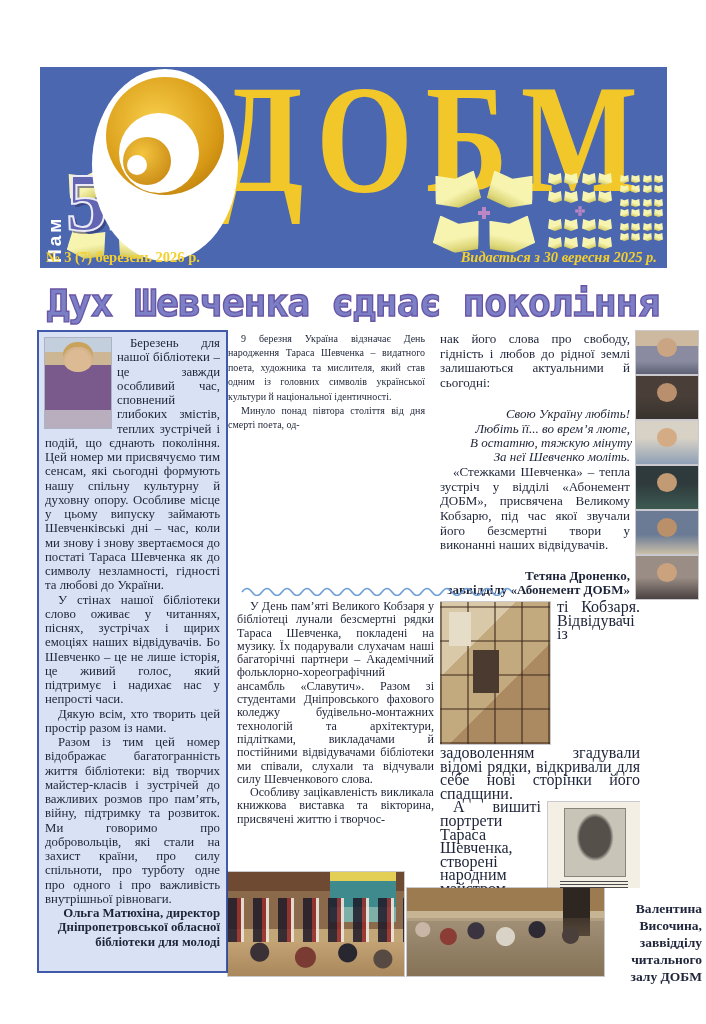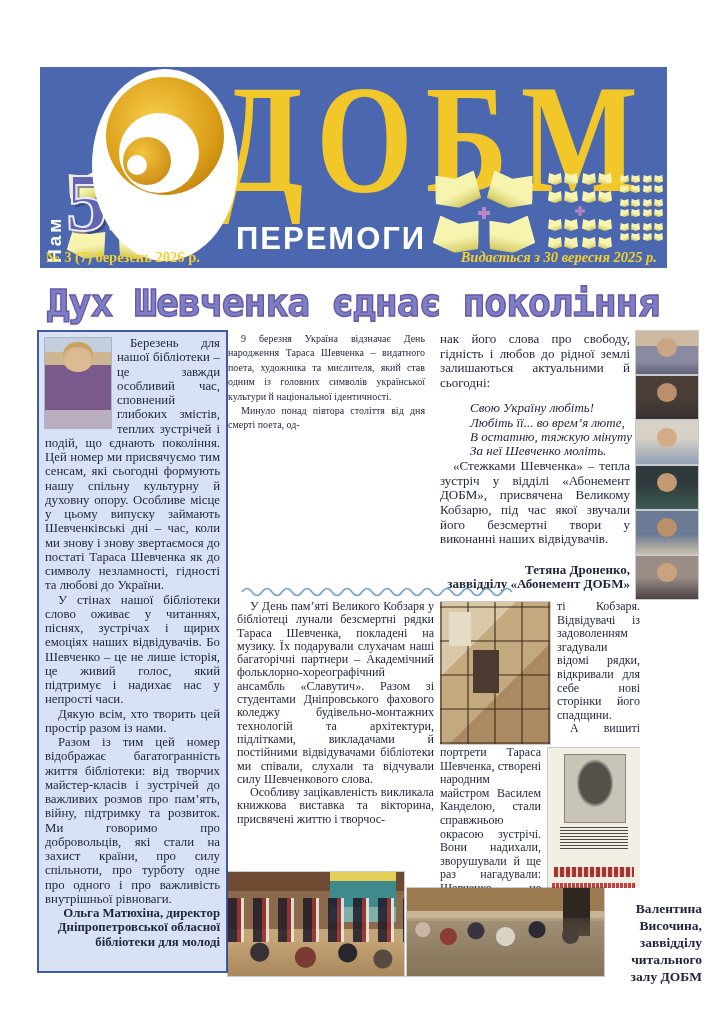--- a/index.html
+++ b/index.html
@@ -49,23 +49,23 @@
   .col{position:absolute;text-align:justify;color:#1d2438;}
   .col p{margin:0;text-indent:13px;}
   .attr{font-weight:bold;text-indent:0 !important;text-align:right;}
 
   .col1{left:37px;top:330px;width:191px;height:643px;box-sizing:border-box;
         background:#d8e2f4;border:2px solid #4059a8;padding:4px 6px 4px 6px;
         font-size:12.8px;line-height:14.25px;}
   .col2a{left:228px;top:332px;width:197px;font-size:10px;line-height:14.4px;}
   .col2b{left:237px;top:600px;width:197px;max-height:270px;overflow:hidden;font-size:12.1px;line-height:13.3px;}
   .col3a{left:440px;top:332px;width:190px;font-size:13px;line-height:14.6px;}
-  .col3b{left:440px;top:600px;width:200px;max-height:288px;overflow:hidden;font-size:12px;line-height:13.6px;}
-
-  .quote{font-style:italic;text-align:left;margin:11px 0 1px 30px;line-height:14.2px;}
+  .col3b{left:440px;top:600px;width:200px;max-height:288px;overflow:hidden;font-size:16px;line-height:13.6px;}
+
+  .quote{font-style:italic;text-align:right;margin:17px 0 1px 30px;line-height:14.2px;}
   .quote div{white-space:nowrap;}
 
   .wavy{position:absolute;left:240px;top:586px;}
 
   
   .photo{box-shadow:0 0 0 1px rgba(40,40,60,.25);}
   .dir-photo{float:left;width:66px;height:90px;margin:2px 6px 2px 0;position:relative;
              background:linear-gradient(180deg,#c4cfdd 0 16%,#cdb694 16% 30%,#7a5a8c 30% 80%,#b9aebd 80%);}
   .dir-photo b{position:absolute;left:28%;top:10%;width:44%;height:28%;border-radius:50%;
                background:radial-gradient(ellipse at 50% 60%,#dcbb94 55%,#c39a6e);
@@ -140,21 +140,20 @@
       <span class="num55">55</span>
     </div>
 
     <div class="logo">
       <span class="c1"></span>
         <span class="c2"></span>
         <span class="c3"></span>
         <span class="c4"></span>
     </div>
 
-    <div class="tagline2">ПЕРЕМОГИ</div>
 
     <div class="ornament">
 
       <div class="flw" style="left:0;top:6px;width:104px;height:80px">
         <i style="left:2px;top:0;width:46px;height:35px;transform:rotate(-8deg)"></i>
         <i style="right:2px;top:0;width:46px;height:35px;transform:rotate(8deg) scaleX(-1)"></i>
         <i style="left:2px;bottom:0;width:46px;height:35px;transform:rotate(8deg)"></i>
         <i style="right:2px;bottom:0;width:46px;height:35px;transform:rotate(-8deg) scaleX(-1)"></i>
         <span class="crs" style="left:50px;top:38px"></span>
       </div>

